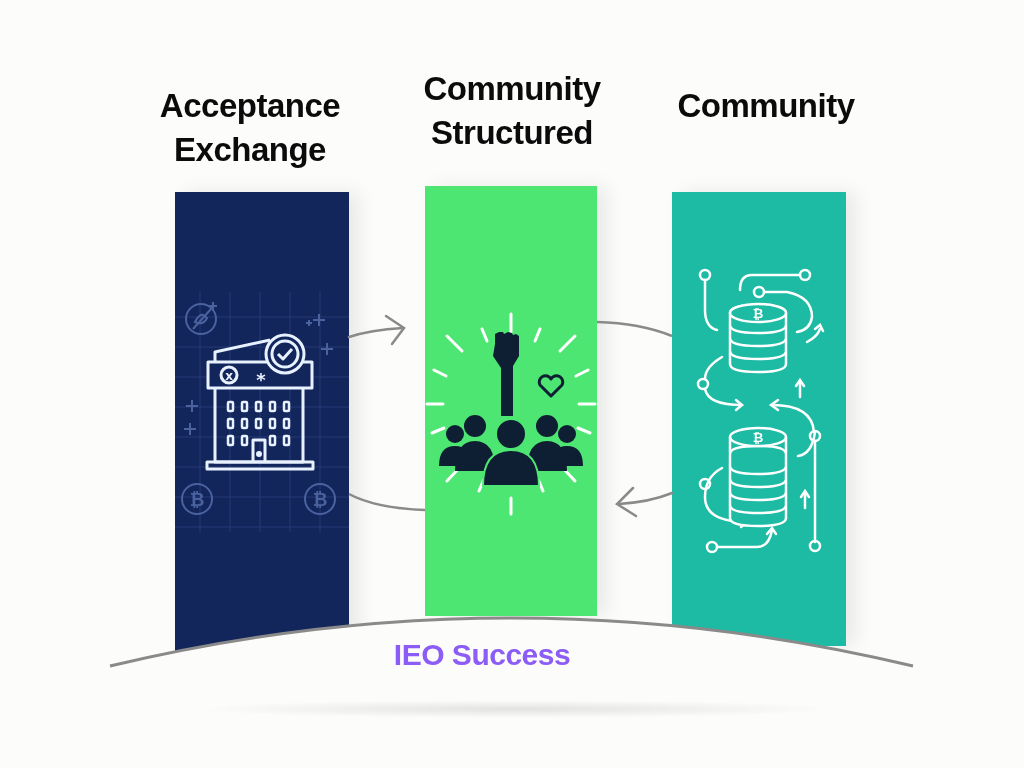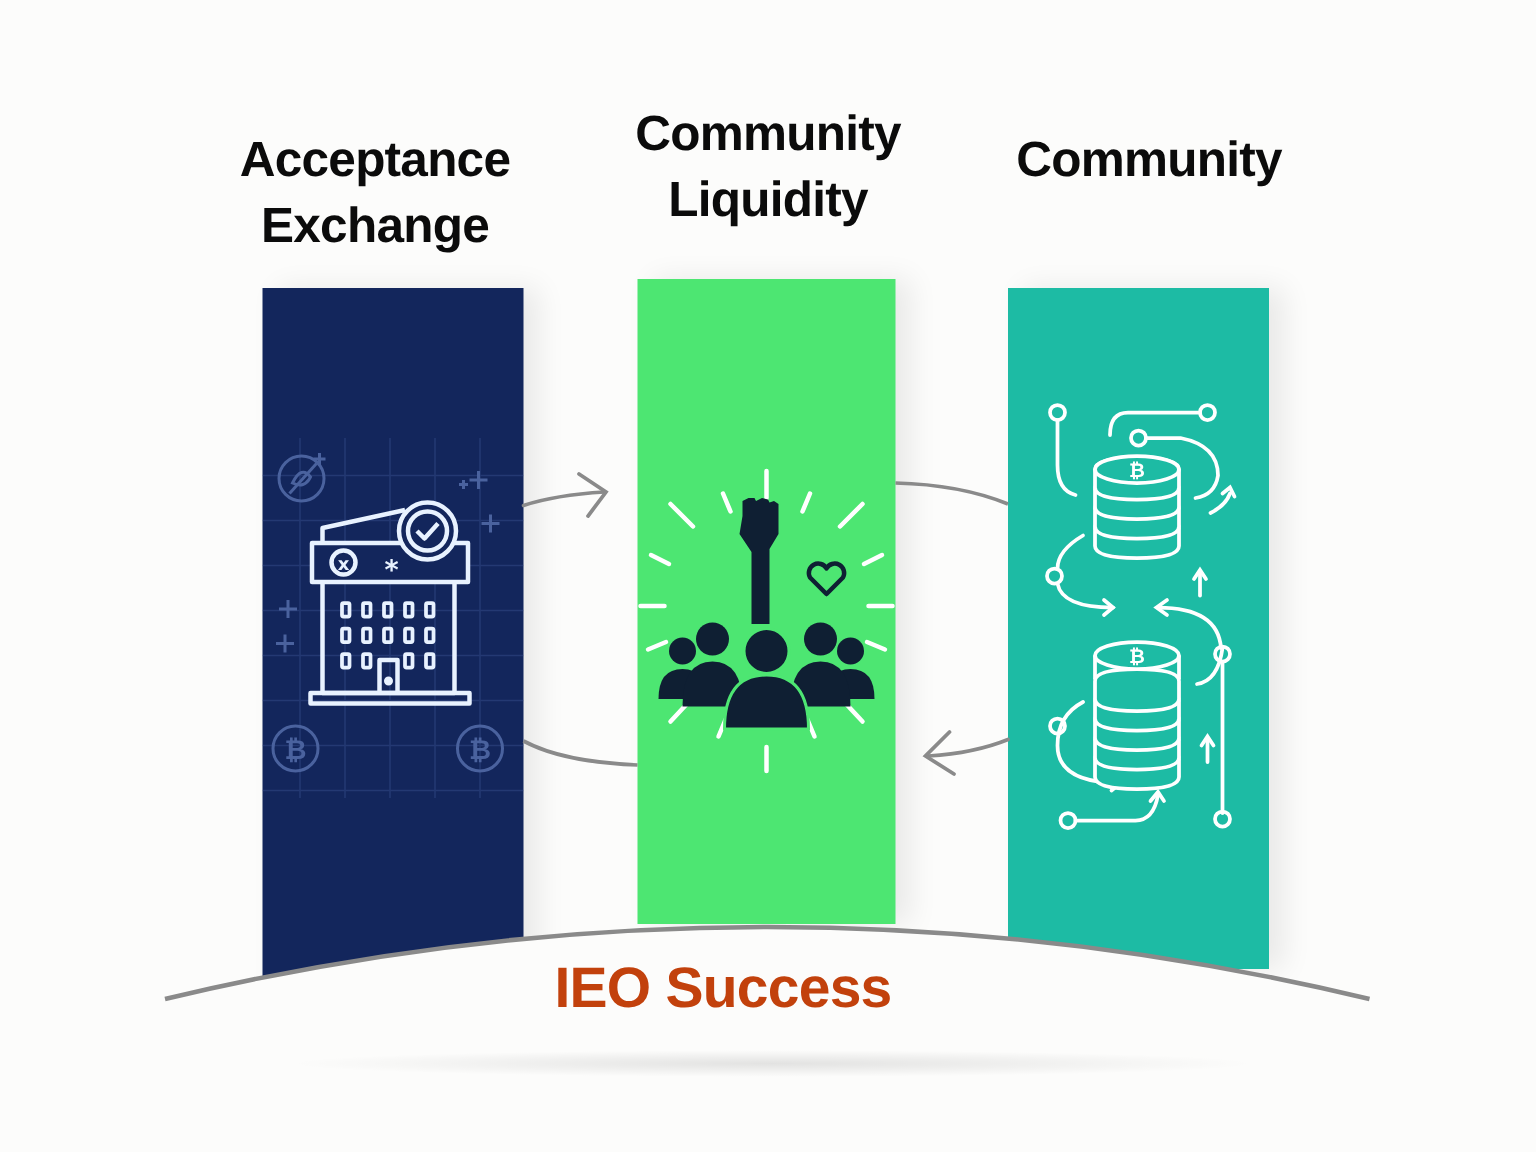--- a/index.html
+++ b/index.html
@@ -15,37 +15,37 @@
   }
   .heading span { display: block; }
   .panel {
     position: absolute; overflow: hidden;
     box-shadow: 10px 0 18px rgba(0,0,0,0.08);
   }
   .panel svg { position: absolute; left: 0; top: 0; }
   .overlay { position: absolute; left: 0; top: 0; pointer-events: none; }
   .base-label {
     position: absolute; left: 0; width: 964px; top: 638px; text-align: center;
-    font-weight: bold; font-size: 38px; color: #c2410c; letter-spacing: -0.5px;
+    font-weight: bold; font-size: 30px; color: #8b5cf6; letter-spacing: -0.5px;
   }
   .base-shadow {
     position: absolute; left: 190px; top: 700px; width: 650px; height: 18px;
     background: radial-gradient(ellipse at center, rgba(0,0,0,0.10), rgba(0,0,0,0) 70%);
   }
 </style>
 </head>
 <body>
 
 <div class="heading" style="left:120px; top:84px; width:260px;">
   <span>Acceptance</span>
   <span>Exchange</span>
 </div>
 <div class="heading" style="left:382px; top:67px; width:260px;">
   <span>Community</span>
-  <span>Liquidity</span>
+  <span>Structured</span>
 </div>
 <div class="heading" style="left:636px; top:84px; width:260px;">
   <span>Community</span>
 </div>
 
 <div class="panel" style="left:175px; top:192px; width:174px; height:470px; background:#13265c;">
   <svg width="174" height="470" viewBox="0 0 174 470">
     <g stroke="#2a3f7a" stroke-width="1" opacity="0.8">
       <line x1="0" y1="125" x2="174" y2="125"></line>
         <line x1="0" y1="155" x2="174" y2="155"></line>

